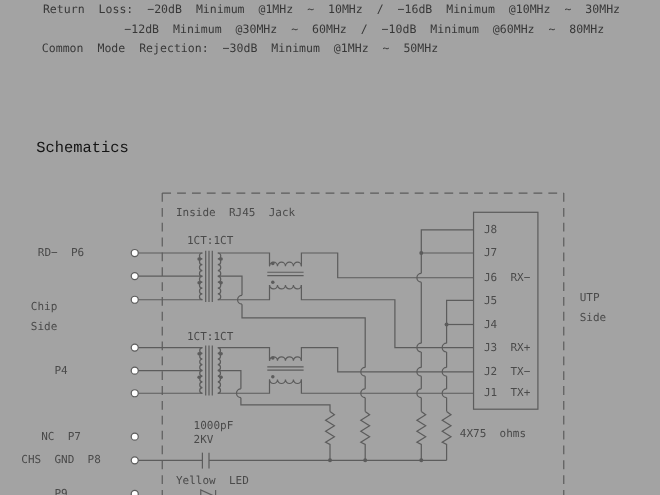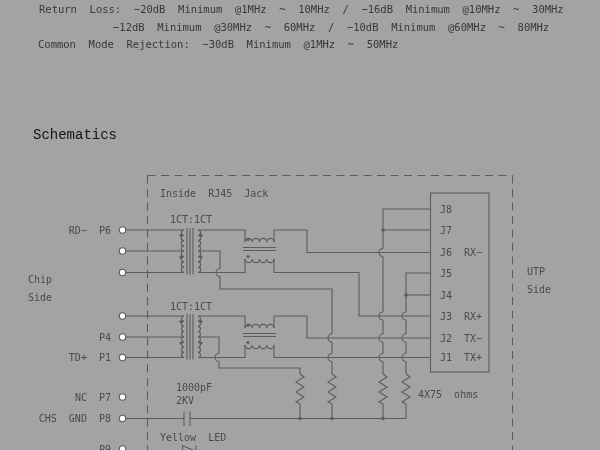--- a/index.html
+++ b/index.html
@@ -2,21 +2,21 @@
 <html><head>
 <meta charset="utf-8">
 <style>
   html,body{margin:0;padding:0;background:#ffffff;width:600px;height:450px;overflow:hidden;}
   #page{position:relative;width:600px;height:450px;background:#a3a3a3;
         font-family:"DejaVu Sans Mono","Liberation Mono",monospace;color:#474747;}
   .t{position:absolute;font-size:10px;line-height:12px;white-space:pre;color:#4a4a4a;}
   .spec{position:absolute;font-size:10.5px;line-height:12px;white-space:pre;color:#383838;}
   .heading{position:absolute;font-family:Liberation Mono, monospace;
            font-size:14px;color:#141414;}
-  .ra{left:0;width:111px;text-align:right;}
+  .ra{left:0;width:111px;text-align:center;}
   svg{position:absolute;left:0;top:0;}
   svg path,svg line,svg rect,svg circle{vector-effect:none;}
 </style>
 </head>
 <body>
 
 <div id="page">
 
   <div class="spec" style="left:39px;top:3px">Return  Loss:  −20dB  Minimum  @1MHz  ~  10MHz  /  −16dB  Minimum  @10MHz  ~  30MHz</div>
   <div class="spec" style="left:113px;top:20.5px">−12dB  Minimum  @30MHz  ~  60MHz  /  −10dB  Minimum  @60MHz  ~  80MHz</div>
@@ -190,21 +190,20 @@
   <div class="t" style="left:170px;top:213.5px">1CT:1CT</div>
   <div class="t" style="left:170px;top:300.5px">1CT:1CT</div>
 
   <div class="t" style="left:28px;top:274px">Chip</div>
   <div class="t" style="left:28px;top:292px">Side</div>
   <div class="t" style="left:527px;top:266px">UTP</div>
   <div class="t" style="left:527px;top:284px">Side</div>
 
   <div class="t ra" style="top:224.5px">RD−  P6</div>
   <div class="t ra" style="top:331.5px">P4</div>
-  <div class="t ra" style="top:352px">TD+  P1</div>
   <div class="t ra" style="top:391.5px">NC  P7</div>
   <div class="t ra" style="top:413px">CHS  GND  P8</div>
   <div class="t ra" style="top:443.5px">P9</div>
 
   <div class="t" style="left:440px;top:203.5px">J8</div>
   <div class="t" style="left:440px;top:224.5px">J7</div>
   <div class="t" style="left:440px;top:247px">J6  RX−</div>
   <div class="t" style="left:440px;top:267.5px">J5</div>
   <div class="t" style="left:440px;top:289.5px">J4</div>
   <div class="t" style="left:440px;top:310.5px">J3  RX+</div>

